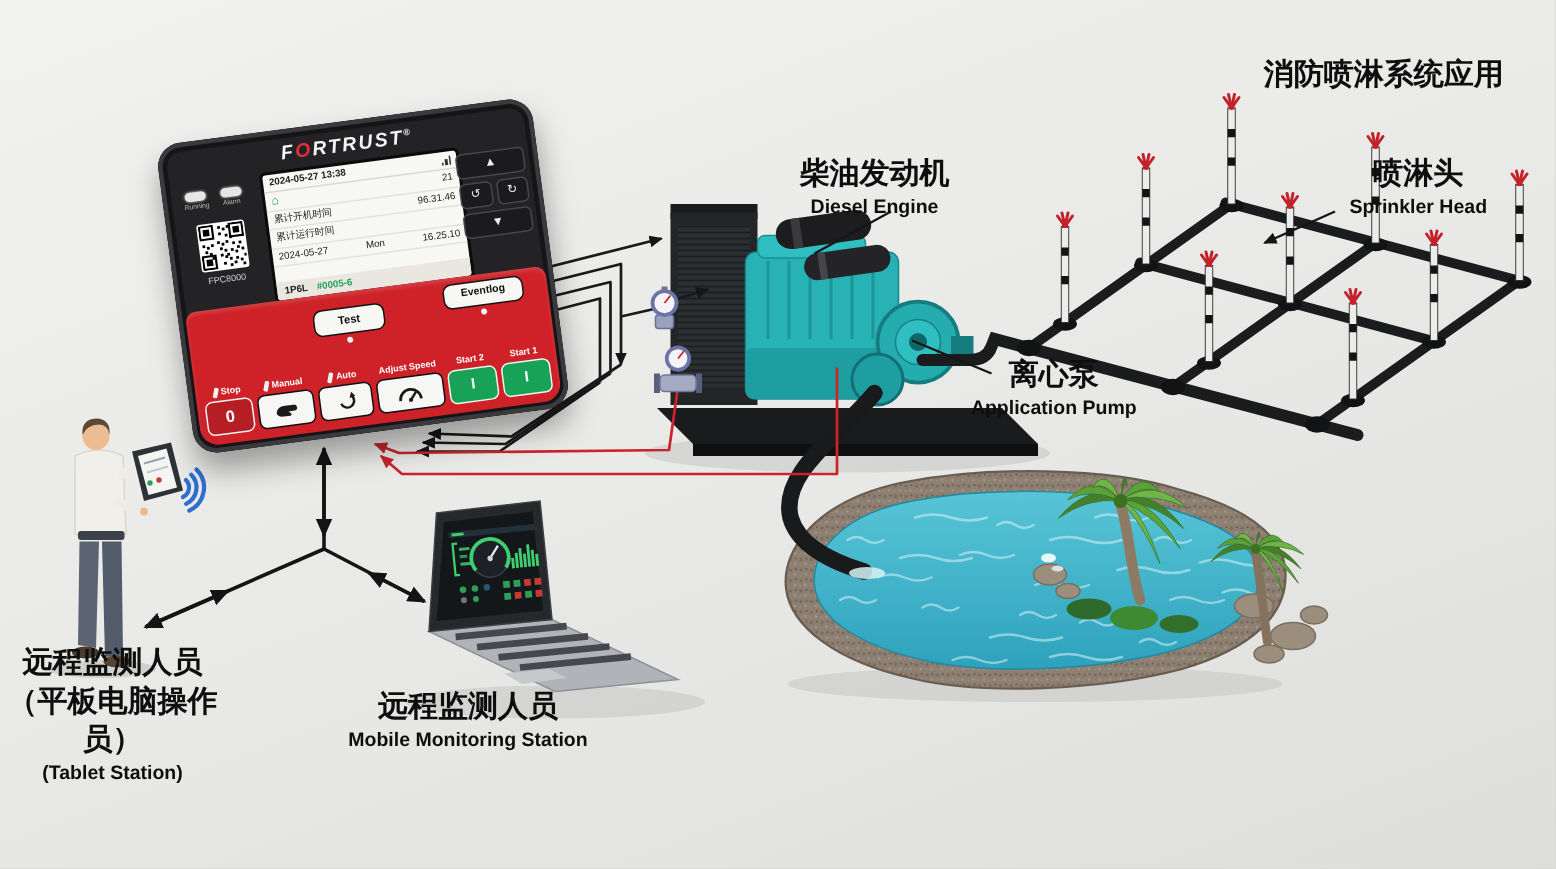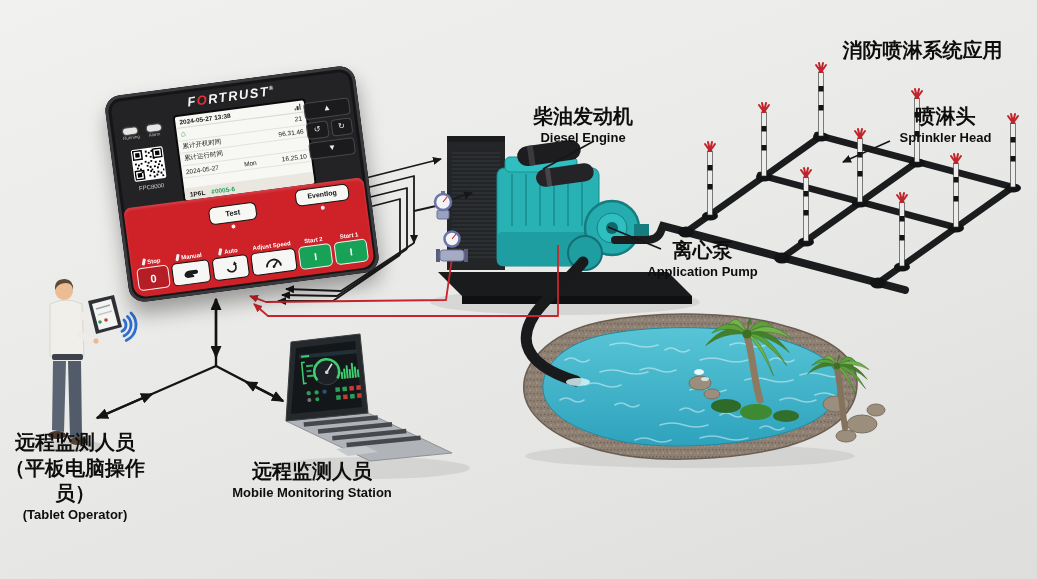--- a/index.html
+++ b/index.html
@@ -644,20 +644,20 @@
   <div class="zh">柴油发动机</div>
   <div class="en">Diesel Engine</div>
 </div>
 <div class="anno" style="left:640px;top:238px;width:125px;">
   <div class="zh">离心泵</div>
   <div class="en">Application Pump</div>
 </div>
 <div class="anno" style="left:0px;top:430px;width:150px;">
   <div class="zh">远程监测人员</div>
   <div class="zh">（平板电脑操作员）</div>
-  <div class="en">(Tablet Operator)</div>
+  <div class="en">(Tablet Station)</div>
 </div>
 <div class="anno" style="left:228px;top:459px;width:168px;">
   <div class="zh">远程监测人员</div>
   <div class="en">Mobile Monitoring Station</div>
 </div>
 
 </div>
 
 </body></html>

